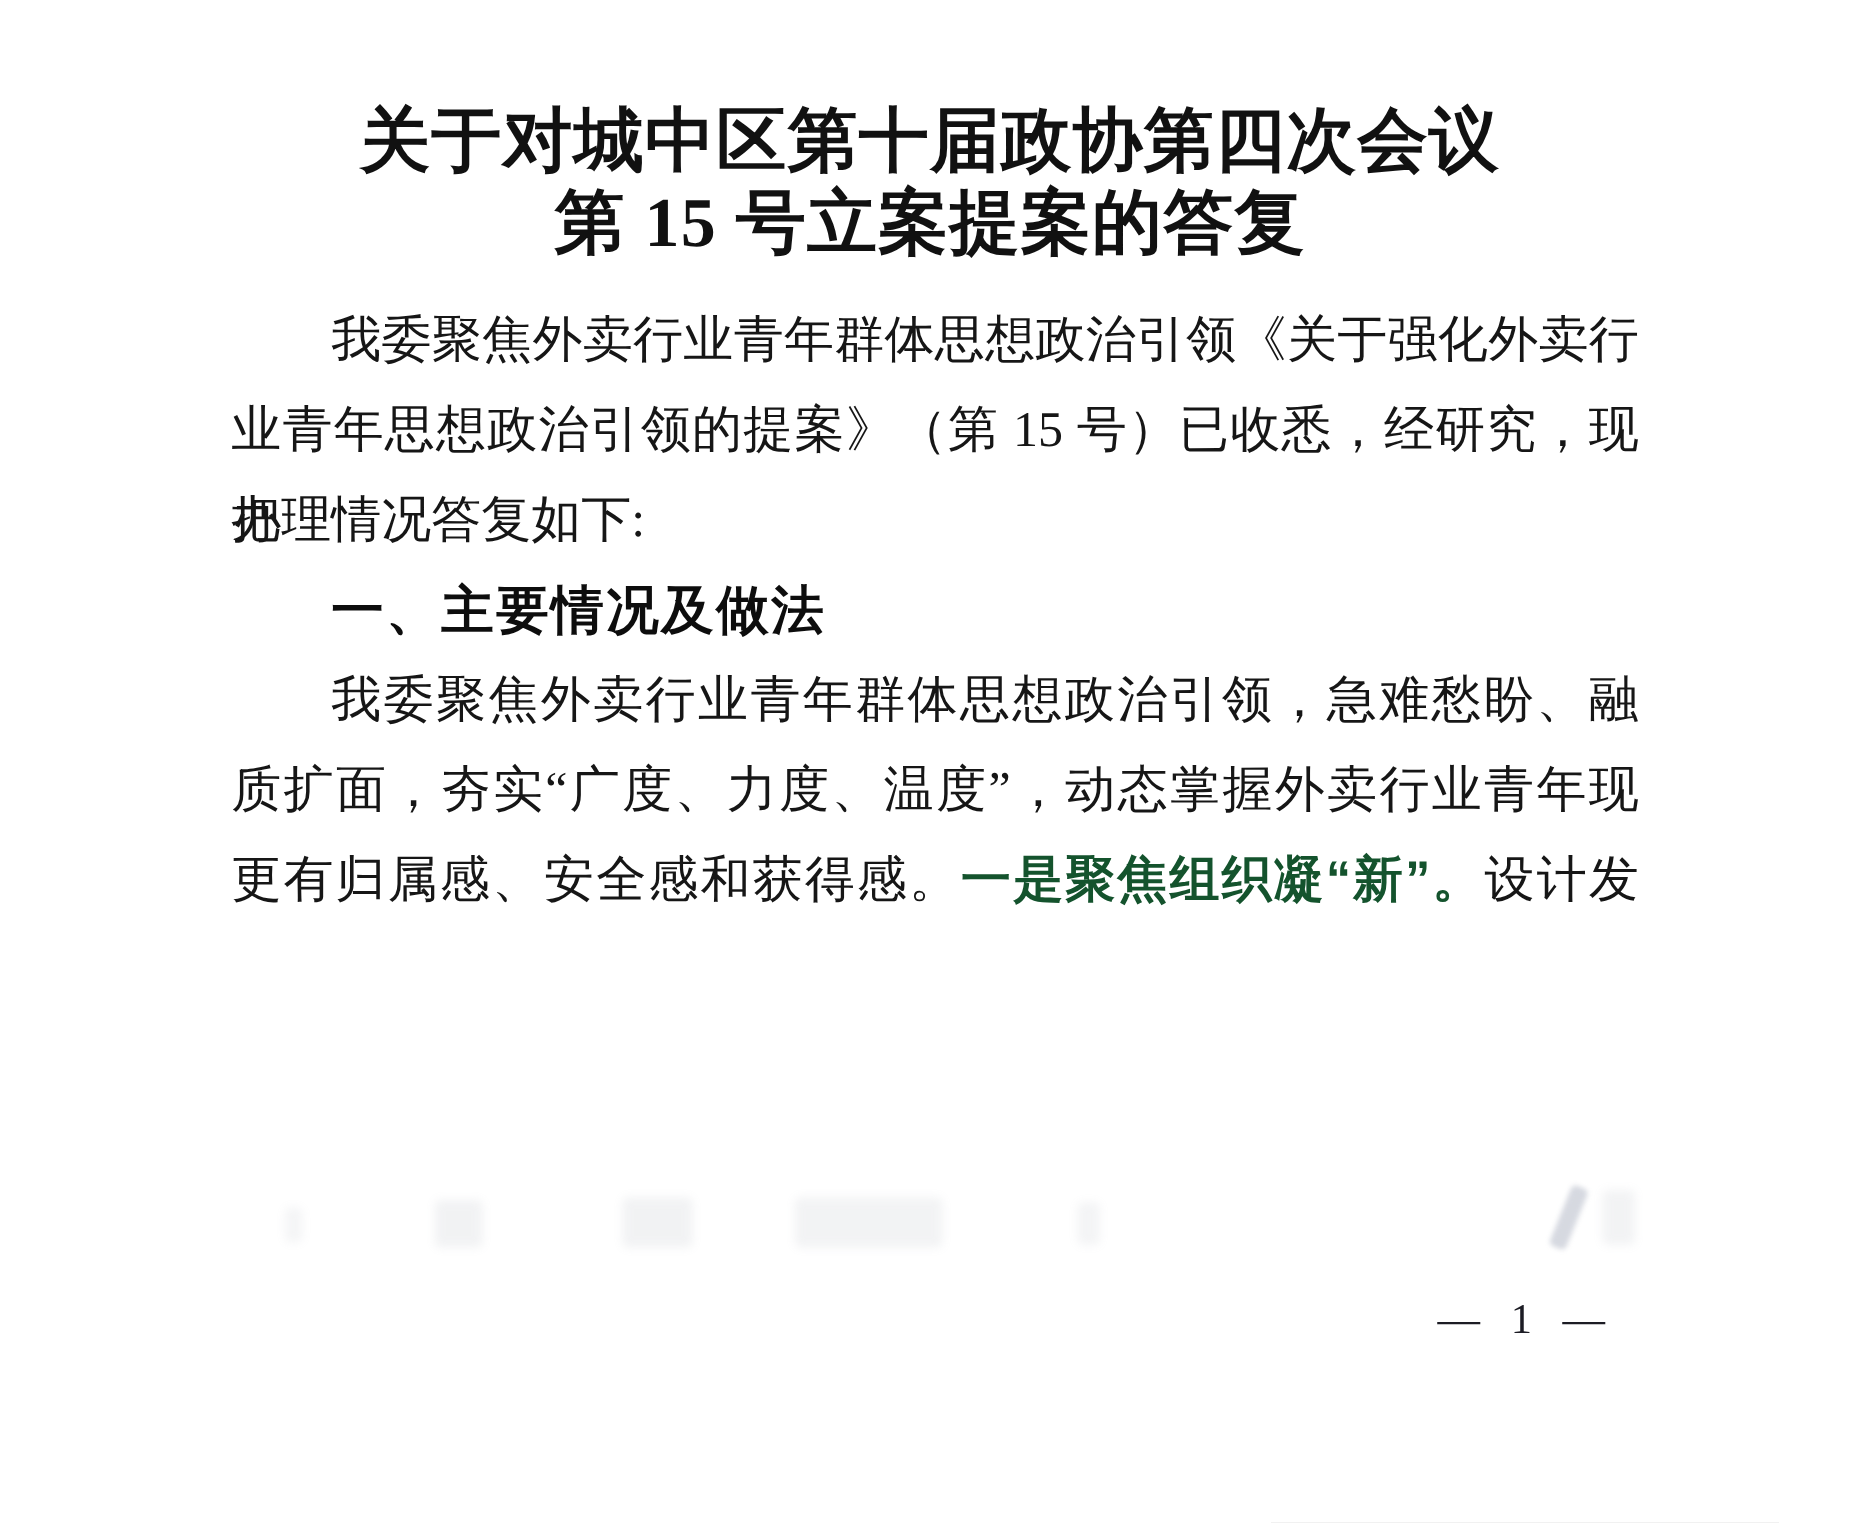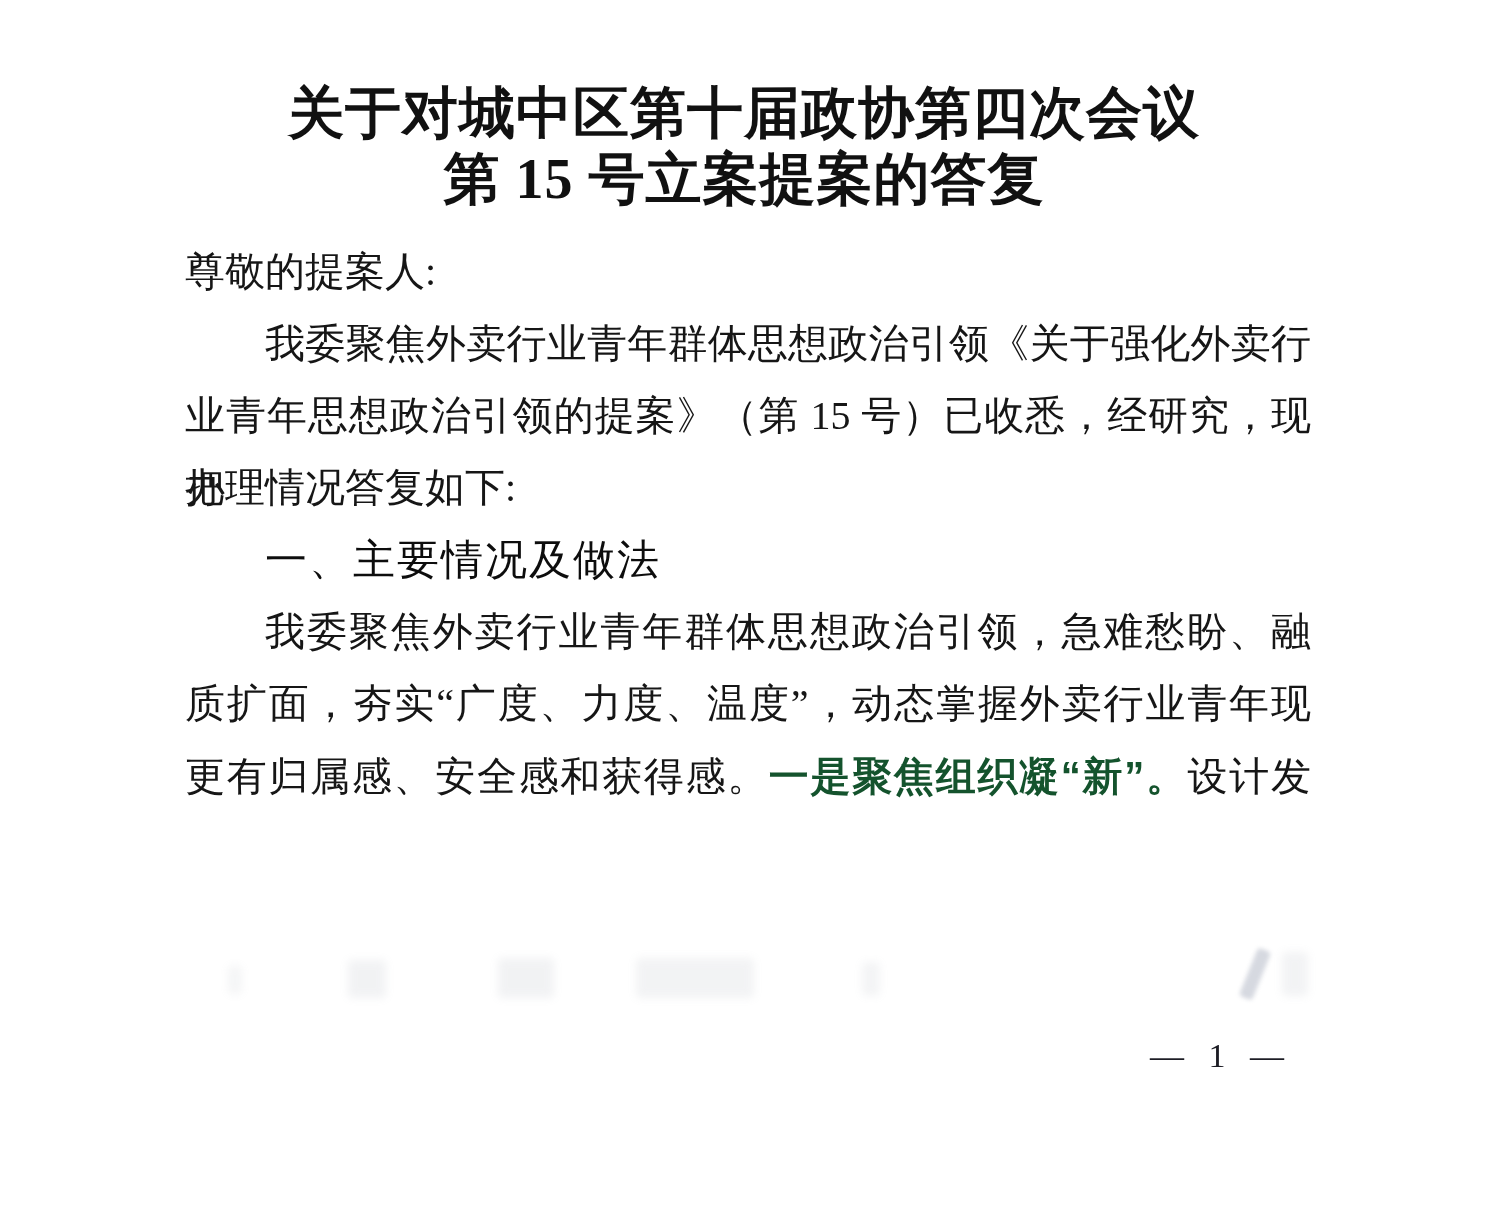--- a/index.html
+++ b/index.html
@@ -53,21 +53,21 @@
     text-align-last: justify;
   }
   .line.indent {
     padding-left: 80px;
   }
   .line.indent.just {
     padding-left: 80px;
   }
   .line.heading {
     font-family: "Liberation Sans", sans-serif;
-    font-weight: normal;
+    font-weight: bold;
     font-size: 42px;
     letter-spacing: 2px;
     color: #0d0d0d;
   }
   .bold-run {
     font-family: "Liberation Sans", sans-serif;
     font-weight: bold;
     color: #14532d;
   }
 
@@ -106,21 +106,20 @@
 <body>
 
 <div class="page">
 
   <div class="doc-title">
     <div>关于对城中区第十届政协第四次会议</div>
     <div>第 15 号立案提案的答复</div>
   </div>
 
   <div class="body-block">
-    <div class="line">尊敬的提案人:</div>
 
     <div class="line indent just">我委聚焦外卖行业青年群体思想政治引领《关于强化外卖行</div>
 
     <div class="line just">业青年思想政治引领的提案》（第 15 号）已收悉，经研究，现把</div>
 
     <div class="line">办理情况答复如下:</div>
 
     <div class="line indent heading">一、主要情况及做法</div>
 
     <div class="line indent just">我委聚焦外卖行业青年群体思想政治引领，急难愁盼、融</div>

